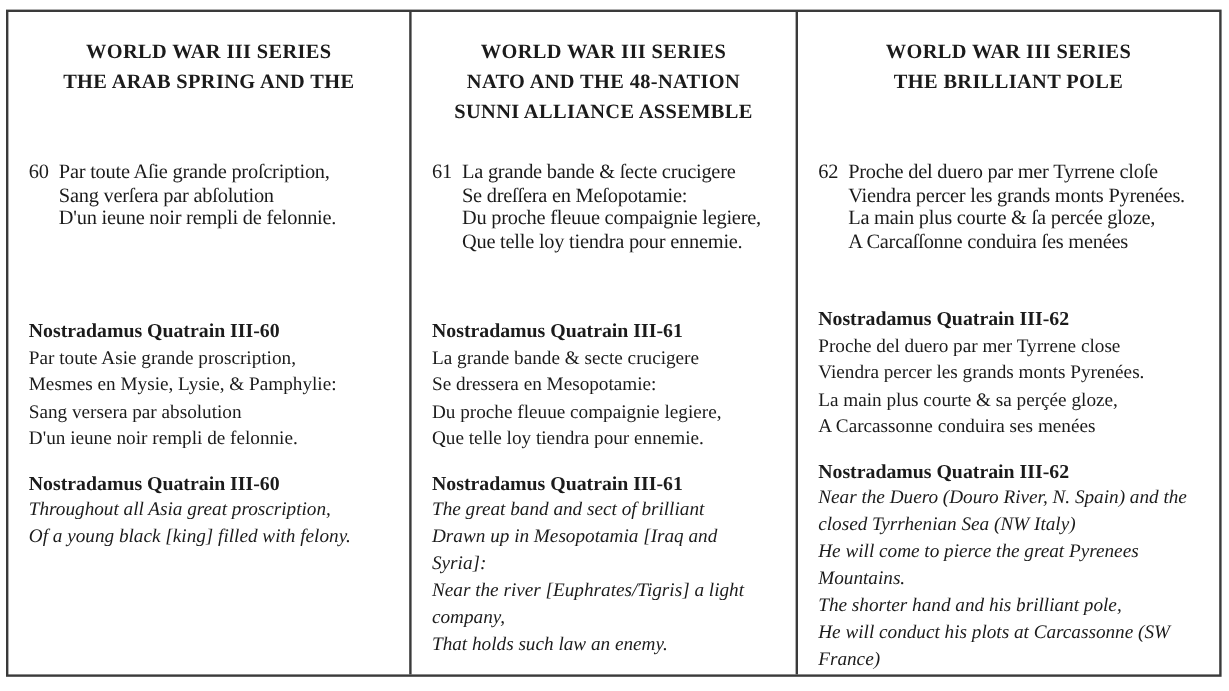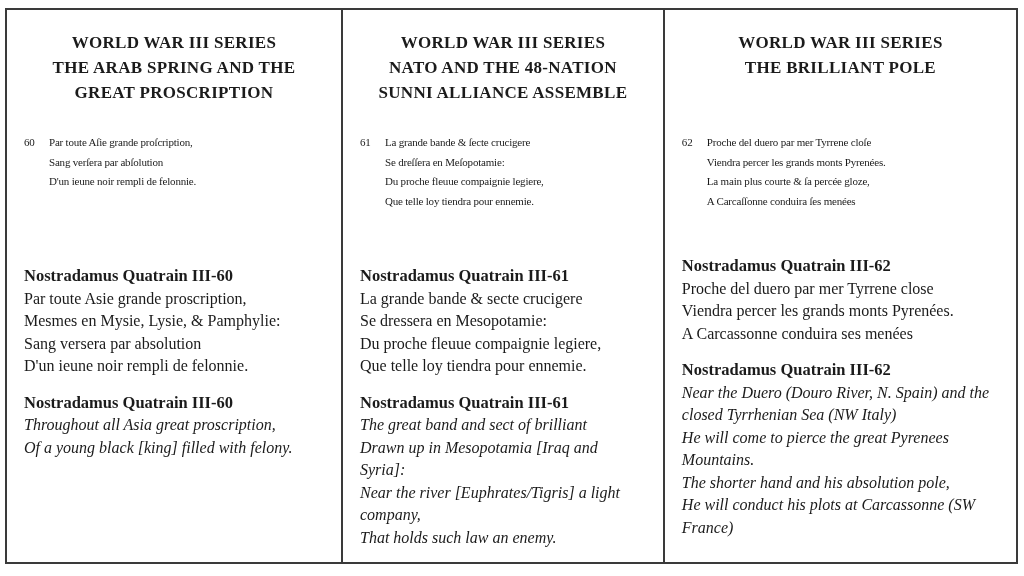--- a/index.html
+++ b/index.html
@@ -37,21 +37,21 @@
     font-weight: bold;
     font-size: 17px;
     line-height: 25px;
     letter-spacing: 0.3px;
   }
 
   .oldstyle {
     position: relative;
     padding-left: 25px;
     min-height: 132px;
-    font-size: 11px;
+    font-size: 17px;
     line-height: 19.5px;
     letter-spacing: -0.2px;
   }
   .panel-3 .oldstyle { min-height: 122px; }
   .oldstyle .num {
     position: absolute;
     left: 0;
     top: 0;
   }
   .os-line { white-space: nowrap; }
@@ -69,21 +69,20 @@
 </style>
 </head>
 <body>
 
 <div class="sheet">
 
   <div class="panel panel-1">
     <div class="header">
       <div>WORLD WAR III SERIES</div>
       <div>THE ARAB SPRING AND THE</div>
-      <div>GREAT PROSCRIPTION</div>
     </div>
     <div class="oldstyle">
       <span class="num">60</span>
       <div class="os-line">Par toute Aſie grande proſcription,</div>
       <div class="os-line">Sang verſera par abſolution</div>
       <div class="os-line">D'un ieune noir rempli de felonnie.</div>
     </div>
     <div class="section french">
       <div class="label">Nostradamus Quatrain III-60</div>
       <div class="line">Par toute Asie grande proscription,</div>
@@ -137,24 +136,25 @@
       <span class="num">62</span>
       <div class="os-line">Proche del duero par mer Tyrrene cloſe</div>
       <div class="os-line">Viendra percer les grands monts Pyrenées.</div>
       <div class="os-line">La main plus courte &amp; ſa percée gloze,</div>
       <div class="os-line">A Carcaſſonne conduira ſes menées</div>
     </div>
     <div class="section french">
       <div class="label">Nostradamus Quatrain III-62</div>
       <div class="line">Proche del duero par mer Tyrrene close</div>
       <div class="line">Viendra percer les grands monts Pyrenées.</div>
+      <div class="line">La main plus courte &amp; sa perçée gloze,</div>
       <div class="line">A Carcassonne conduira ses menées</div>
     </div>
     <div class="section english">
       <div class="label">Nostradamus Quatrain III-62</div>
       <div class="line">Near the Duero (Douro River, N. Spain) and the closed Tyrrhenian Sea (NW Italy)</div>
       <div class="line">He will come to pierce the great Pyrenees Mountains.</div>
-      <div class="line">The shorter hand and his absolution pole,</div>
+      <div class="line">The shorter hand and his brilliant pole,</div>
       <div class="line">He will conduct his plots at Carcassonne (SW France)</div>
     </div>
   </div>
 
 </div>
 
 </body></html>

